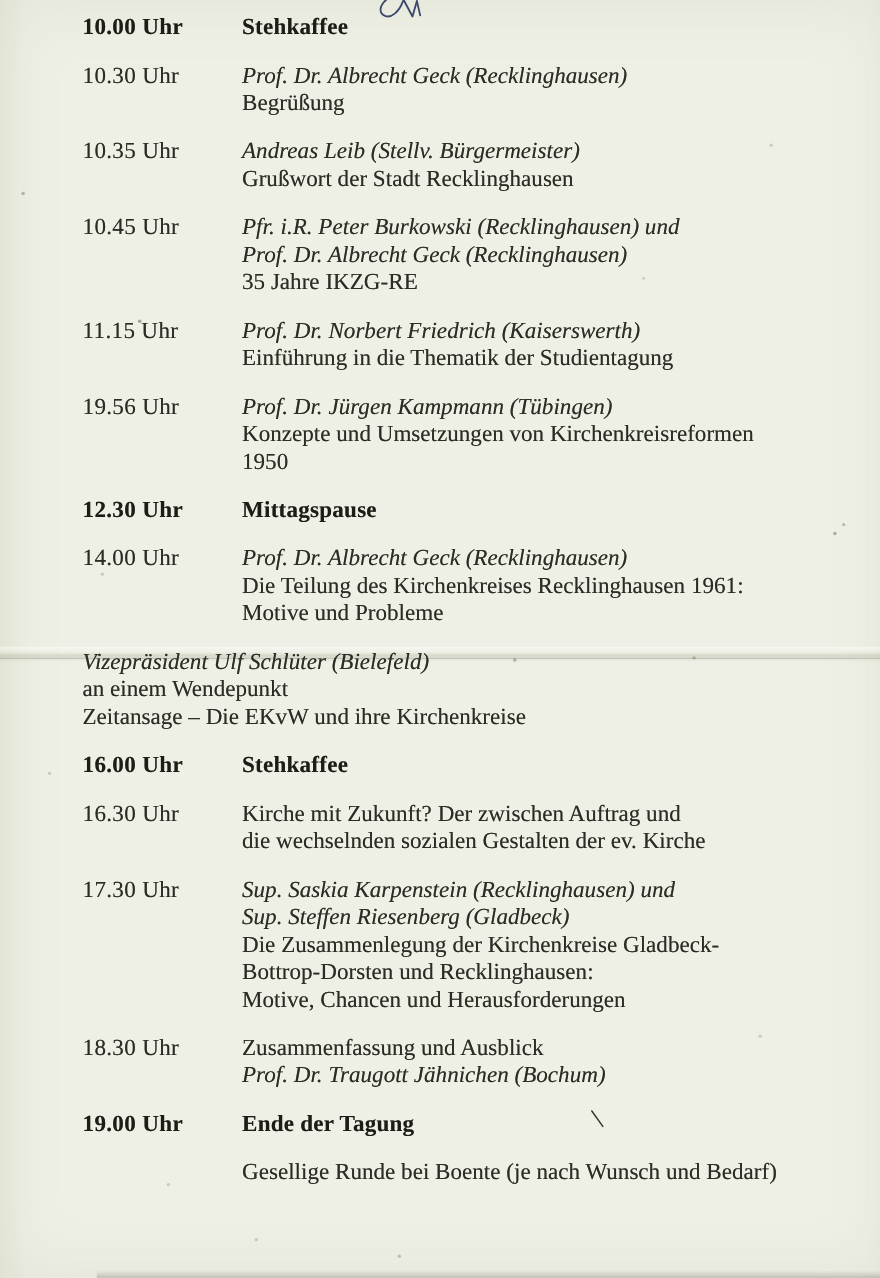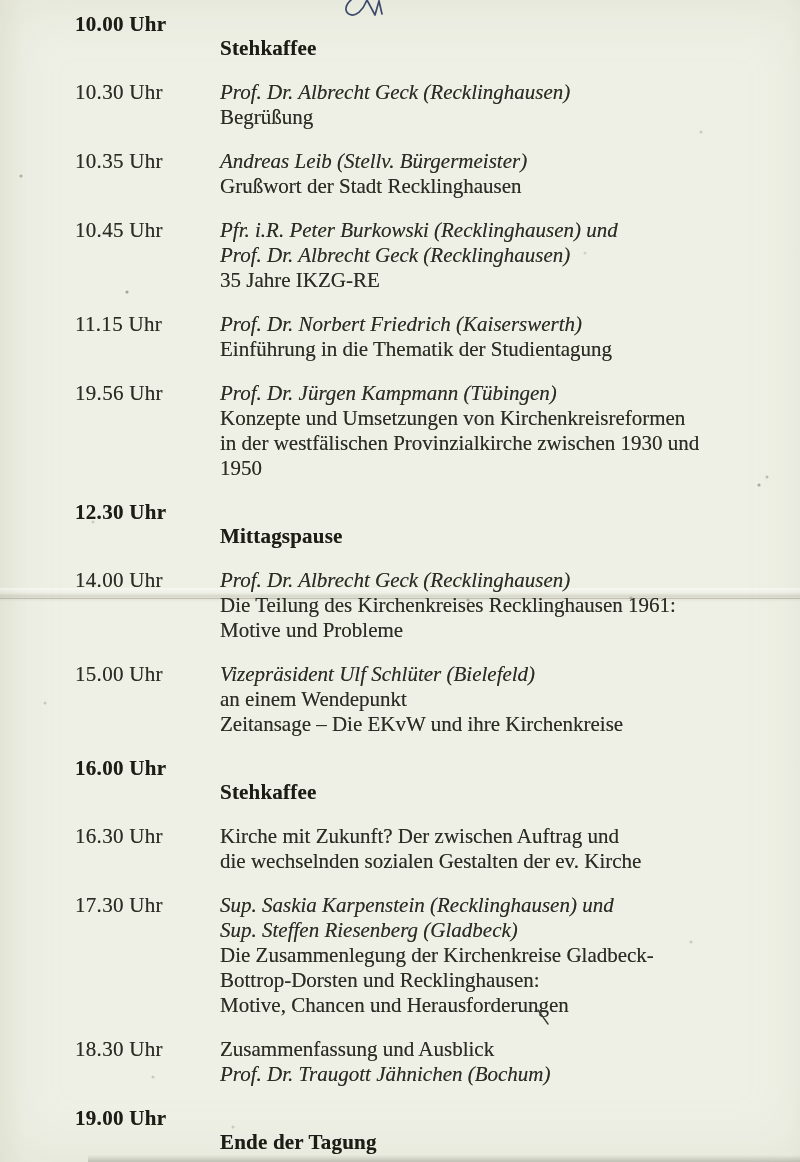--- a/index.html
+++ b/index.html
@@ -18,21 +18,21 @@
   .row{display:flex;margin-bottom:19px;}
   .time{
     flex:0 0 145px;width:145px;
     font-size:21px;line-height:25px;letter-spacing:.3px;
     text-shadow:0 0 .4px rgba(40,40,30,.55);
   }
   .time.bold{font-weight:bold;color:#1d1d16;}
   .entry{font-size:21px;line-height:25px;}
   .line{white-space:nowrap;text-shadow:0 0 .4px rgba(40,40,30,.55);}
   .line.italic{font-style:italic;}
-  .line.bold{font-weight:bold;color:#1d1d16;letter-spacing:.2px;margin-top:24px;}
+  .line.bold{font-weight:bold;color:#1d1d16;letter-spacing:.2px;}
   .pen-top{position:absolute;left:342px;top:0;width:66px;height:17px;}
   .pen-small{position:absolute;left:534px;top:1008px;width:18px;height:18px;}
   .crease{
     position:absolute;left:0;top:588px;width:800px;height:14px;pointer-events:none;
     background:linear-gradient(180deg,
       rgba(255,255,255,.5) 0%,
       rgba(236,238,227,0) 35%,
       rgba(122,119,98,.20) 58%,
       rgba(122,119,98,.10) 75%,
       rgba(0,0,0,0) 100%);
@@ -116,40 +116,38 @@
         <div class="entry">
           <div class="line italic">Prof. Dr. Norbert Friedrich (Kaiserswerth)</div>
           <div class="line regular">Einführung in die Thematik der Studientagung</div>
         </div>
       </div>
       <div class="row">
         <div class="time">19.56 Uhr</div>
         <div class="entry">
           <div class="line italic">Prof. Dr. Jürgen Kampmann (Tübingen)</div>
           <div class="line regular">Konzepte und Umsetzungen von Kirchenkreisreformen</div>
-          <div class="line regular">in der westfälischen Provinzialkirche zwischen 1930 und</div>
           <div class="line regular">1950</div>
         </div>
       </div>
       <div class="row">
         <div class="time bold">12.30 Uhr</div>
         <div class="entry">
           <div class="line bold">Mittagspause</div>
         </div>
       </div>
       <div class="row">
         <div class="time">14.00 Uhr</div>
         <div class="entry">
           <div class="line italic">Prof. Dr. Albrecht Geck (Recklinghausen)</div>
           <div class="line regular">Die Teilung des Kirchenkreises Recklinghausen 1961:</div>
           <div class="line regular">Motive und Probleme</div>
         </div>
       </div>
       <div class="row">
-        <div class="time">15.00 Uhr</div>
         <div class="entry">
           <div class="line italic">Vizepräsident Ulf Schlüter (Bielefeld)</div>
           <div class="line regular">an einem Wendepunkt</div>
           <div class="line regular">Zeitansage – Die EKvW und ihre Kirchenkreise</div>
         </div>
       </div>
       <div class="row">
         <div class="time bold">16.00 Uhr</div>
         <div class="entry">
           <div class="line bold">Stehkaffee</div>

